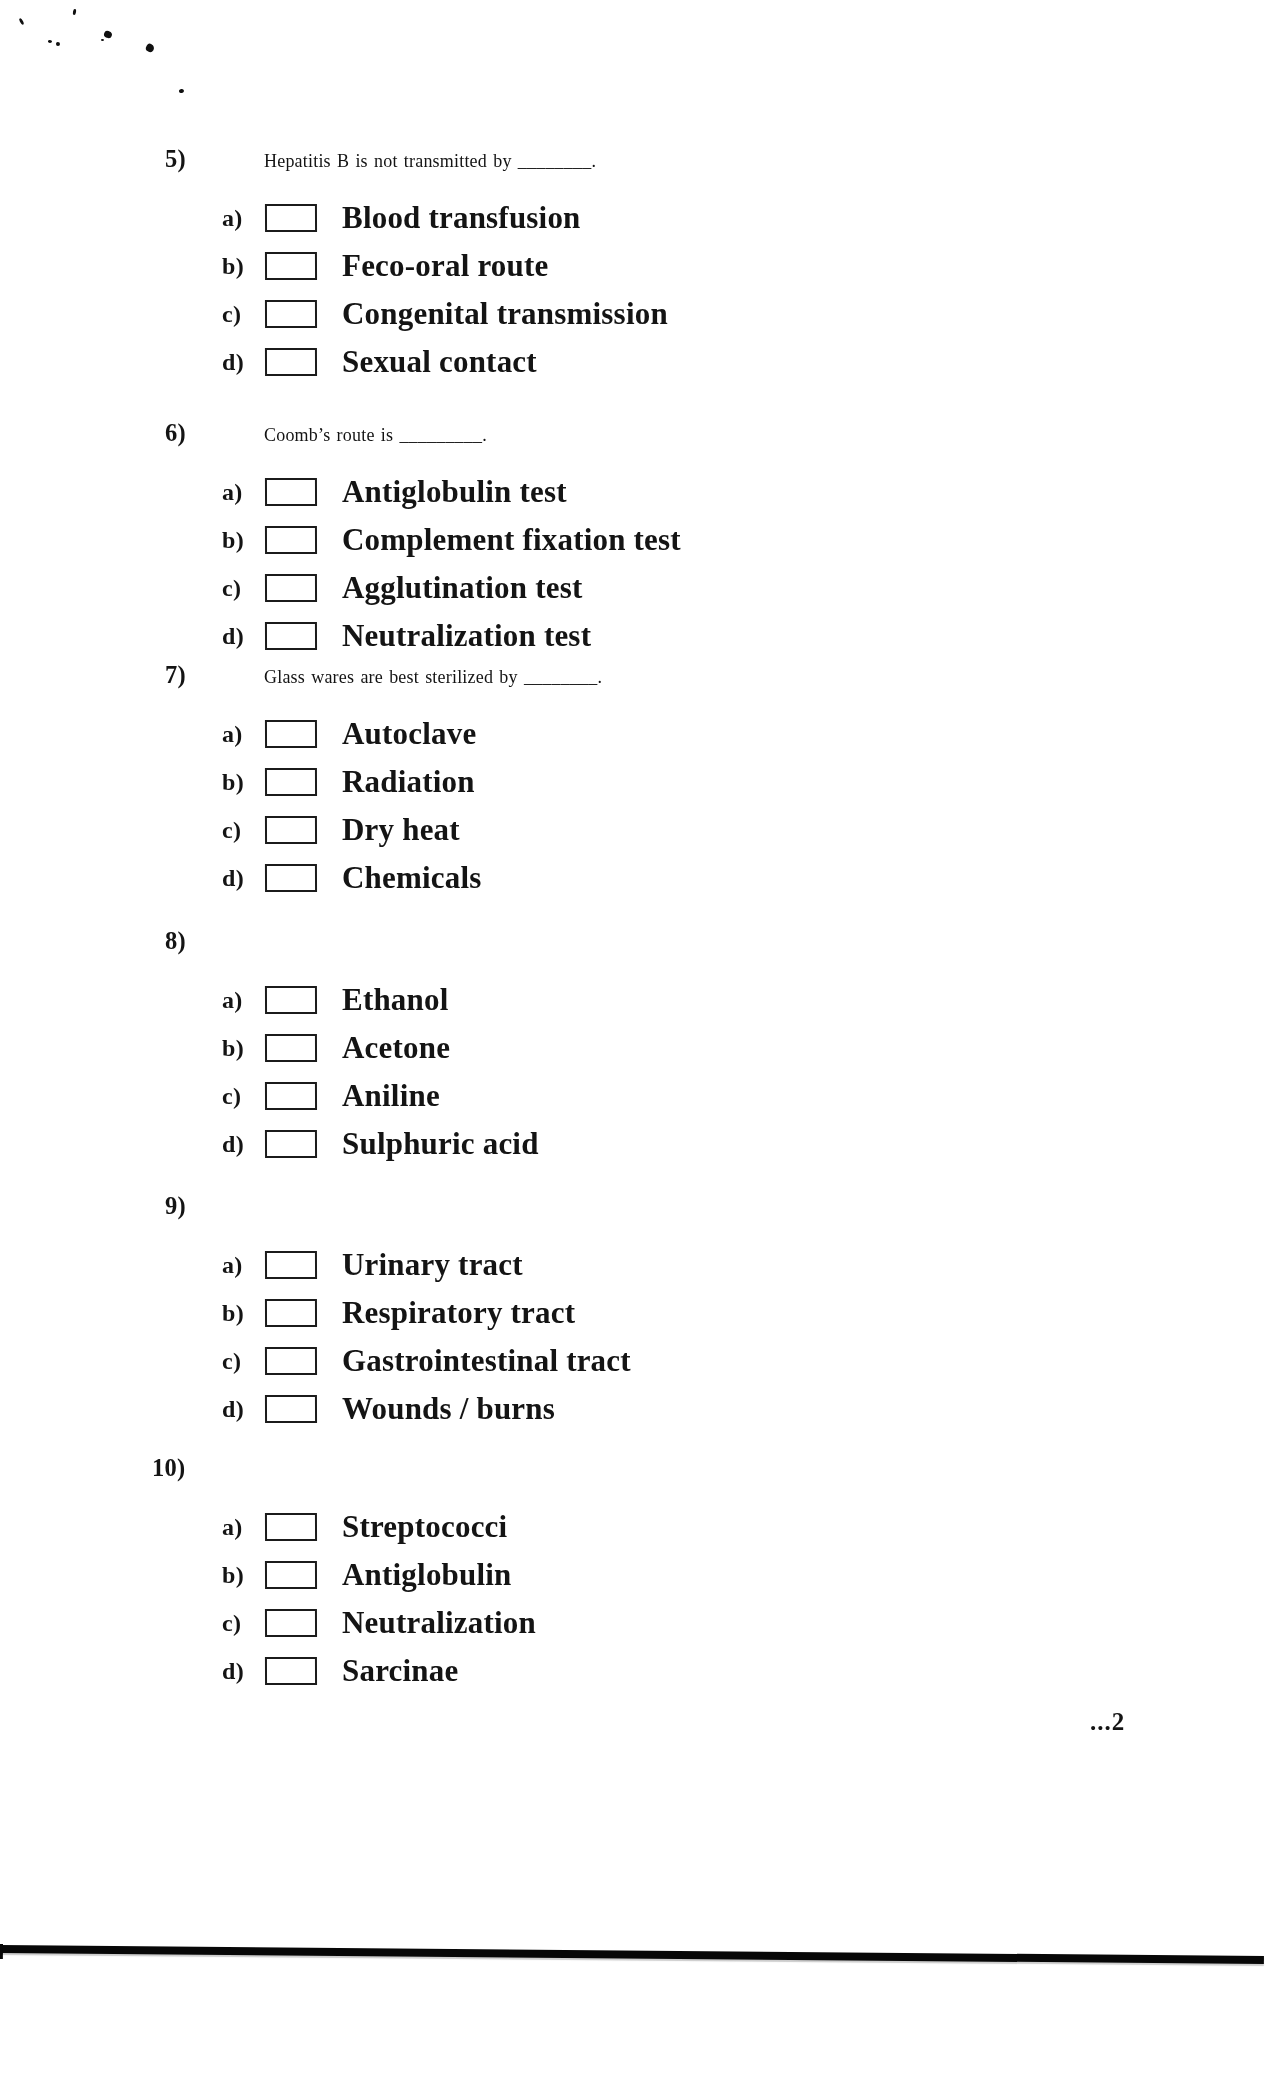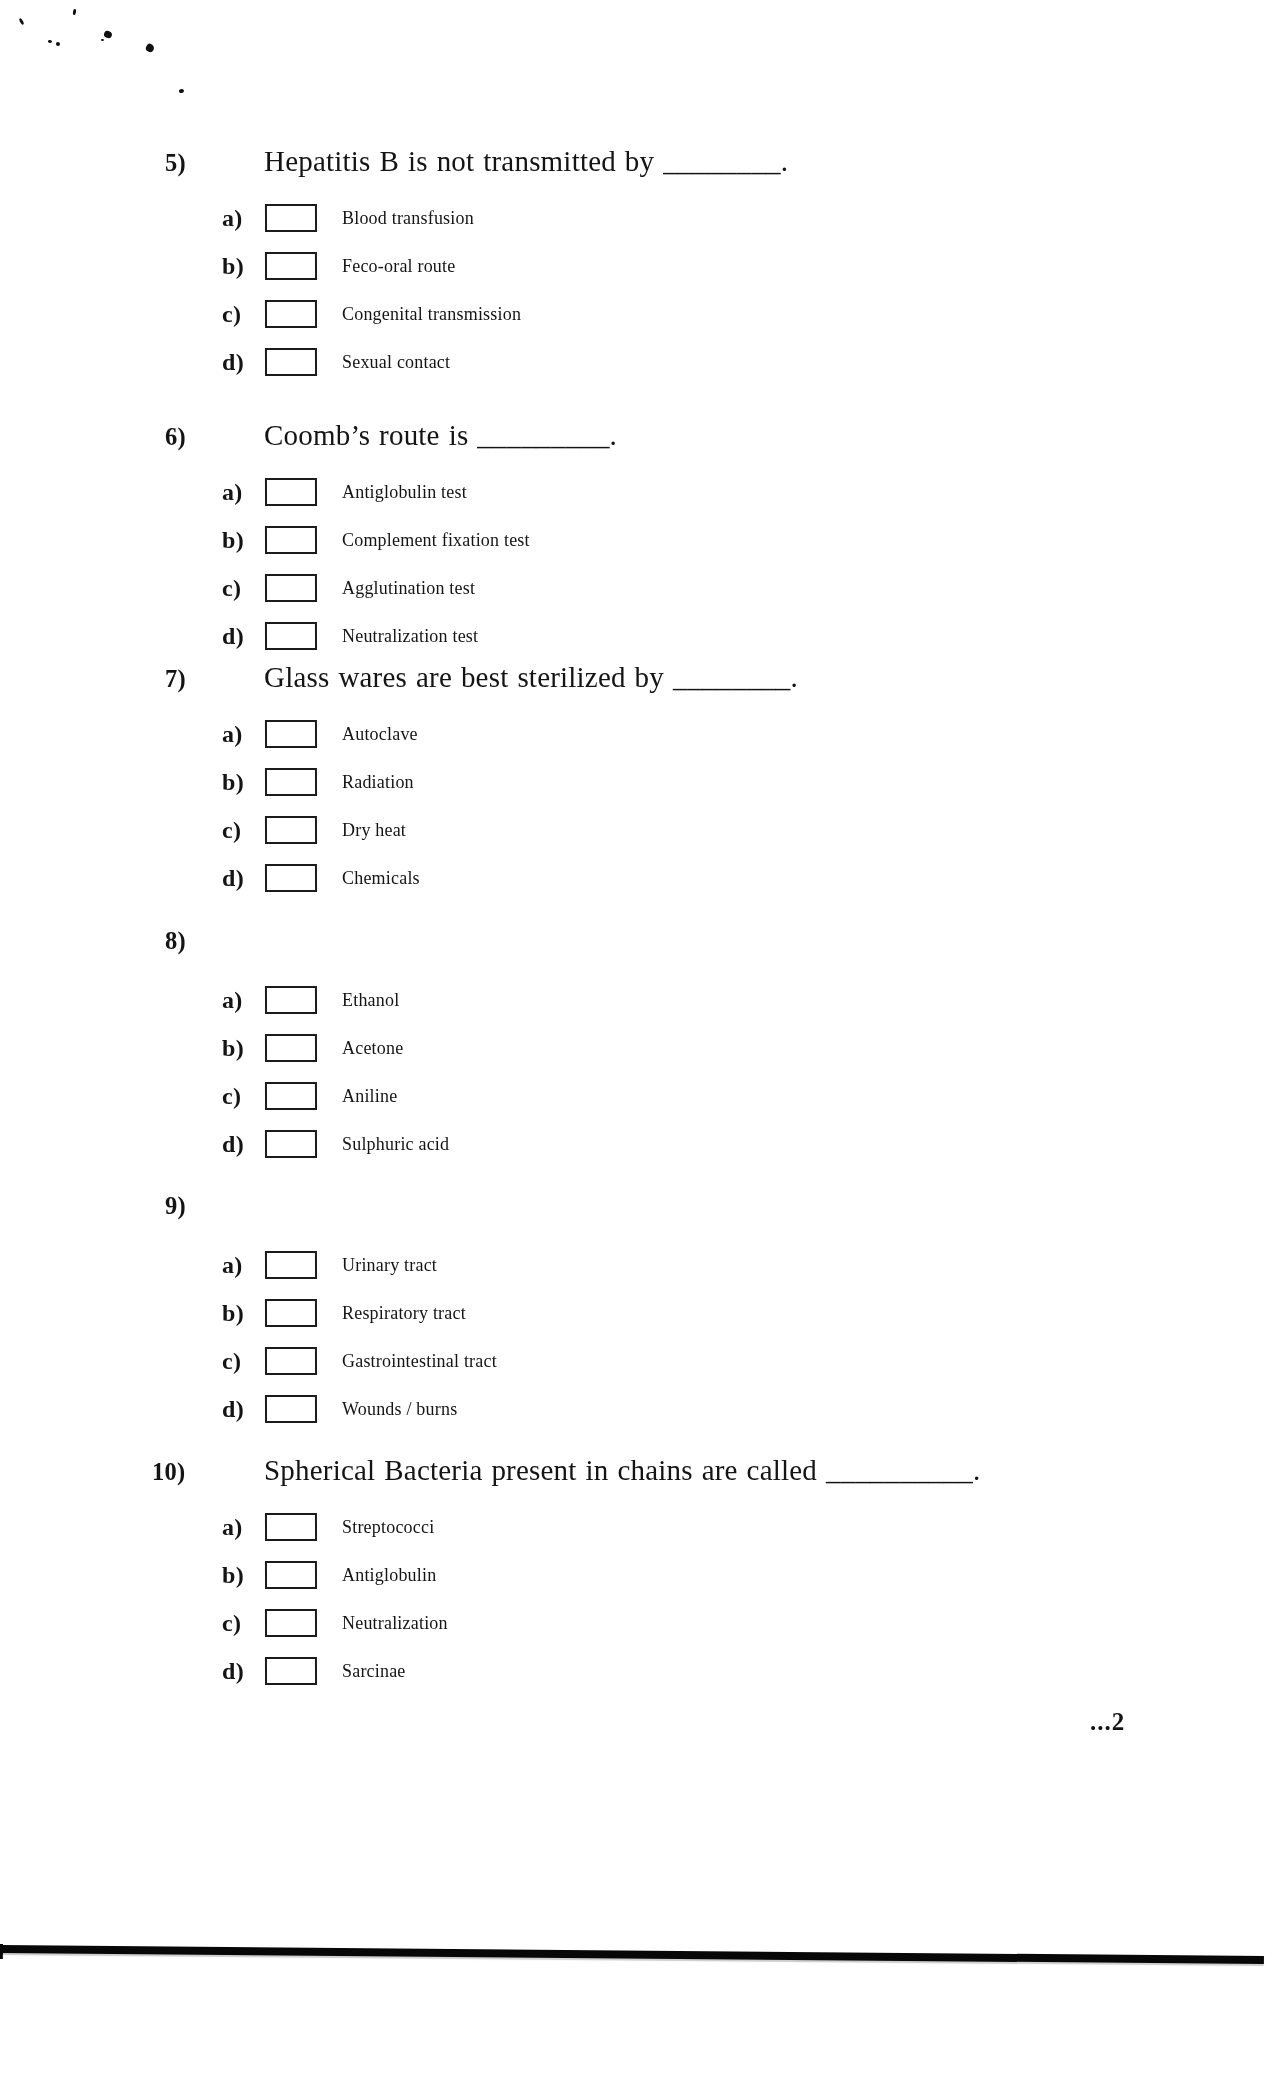--- a/index.html
+++ b/index.html
@@ -7,30 +7,30 @@
     width:1275px;height:2100px;position:relative;overflow:hidden;
     background:#ffffff;color:#141414;
     font-family:"Liberation Serif","DejaVu Serif",serif;
   }
   .sheet{position:absolute;inset:0;}
   
   .q{position:absolute;left:0;right:0;}
   .qline{position:absolute;top:0;left:165px;display:flex;align-items:baseline;}
   .qnum{font-weight:bold;font-size:24.5px;width:99px;flex:0 0 auto;letter-spacing:.3px;}
   .q-wide .qnum{margin-left:-13px;width:112px;}
-  .qtext{font-size:29px;letter-spacing:.2px;word-spacing:1.5px;white-space:nowrap;}
+  .qtext{font-size:18px;letter-spacing:.2px;word-spacing:1.5px;white-space:nowrap;}
   
   .opt{position:absolute;left:222px;height:30px;display:flex;align-items:center;}
   .letter{font-weight:bold;font-size:24px;width:43px;flex:0 0 auto;letter-spacing:.3px;}
   .box{
     width:48px;height:24px;flex:0 0 auto;margin-right:25px;
     border:2px solid #1b1b1b;background:#fff;
     transform:rotate(-.25deg);
   }
-  .label{font-size:18px;letter-spacing:.2px;white-space:nowrap;}
+  .label{font-size:31px;letter-spacing:.2px;white-space:nowrap;font-weight:bold;}
   
   .pagemark{position:absolute;left:1090px;top:1708px;font-weight:bold;font-size:25px;letter-spacing:1px;}
   
   .scan-line{
     position:absolute;left:0;top:1945px;width:1264px;height:8px;
     background:#070707;transform:rotate(.5deg);transform-origin:0 0;
     box-shadow:0 2px 1px rgba(110,110,110,.35);
   }
   .scan-line::before{
     content:"";position:absolute;left:0;top:-1px;width:3px;height:15px;background:#070707;
@@ -189,21 +189,20 @@
     <div class="opt" style="top:202px">
       <span class="letter">d)</span>
       <span class="box"></span>
       <span class="label">Wounds / burns</span>
     </div>
   </section>
 
   <section class="q q-wide" style="top:1454px">
     <div class="qline">
       <span class="qnum">10)</span>
-      <span class="qtext">Spherical Bacteria present in chains are called __________.</span>
     </div>
     <div class="opt" style="top:58px">
       <span class="letter">a)</span>
       <span class="box"></span>
       <span class="label">Streptococci</span>
     </div>
     <div class="opt" style="top:106px">
       <span class="letter">b)</span>
       <span class="box"></span>
       <span class="label">Antiglobulin</span>

